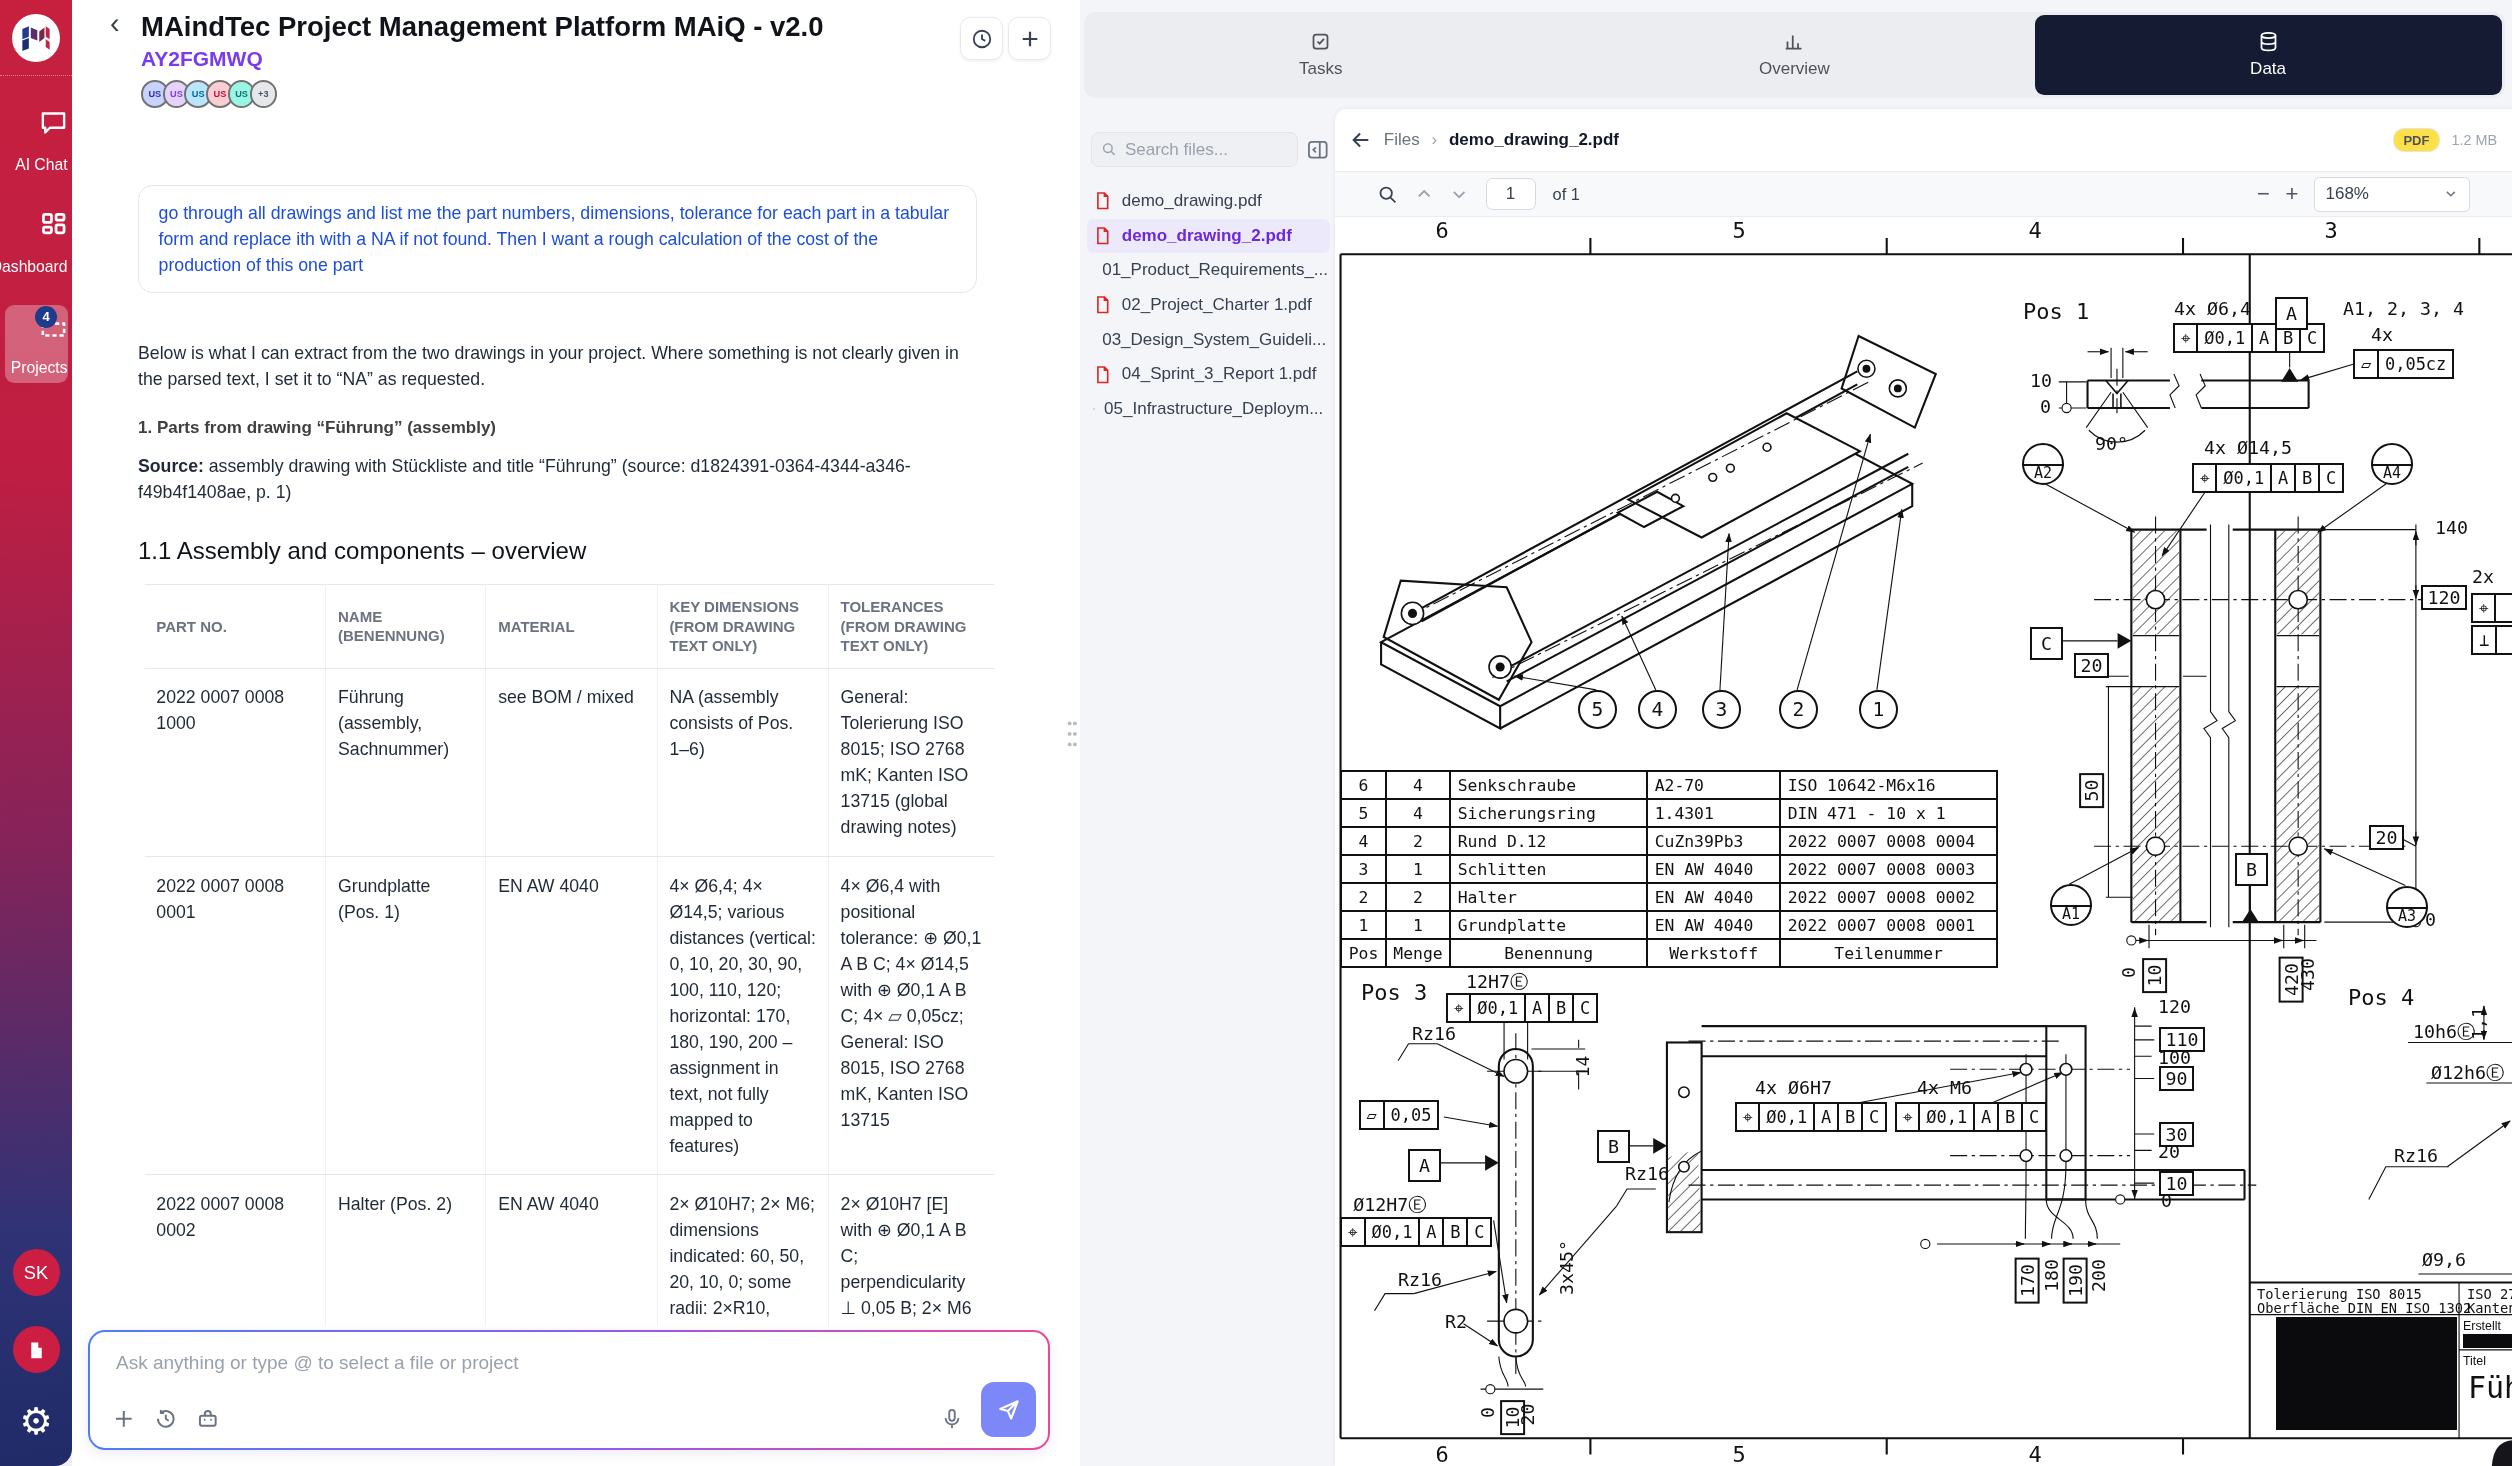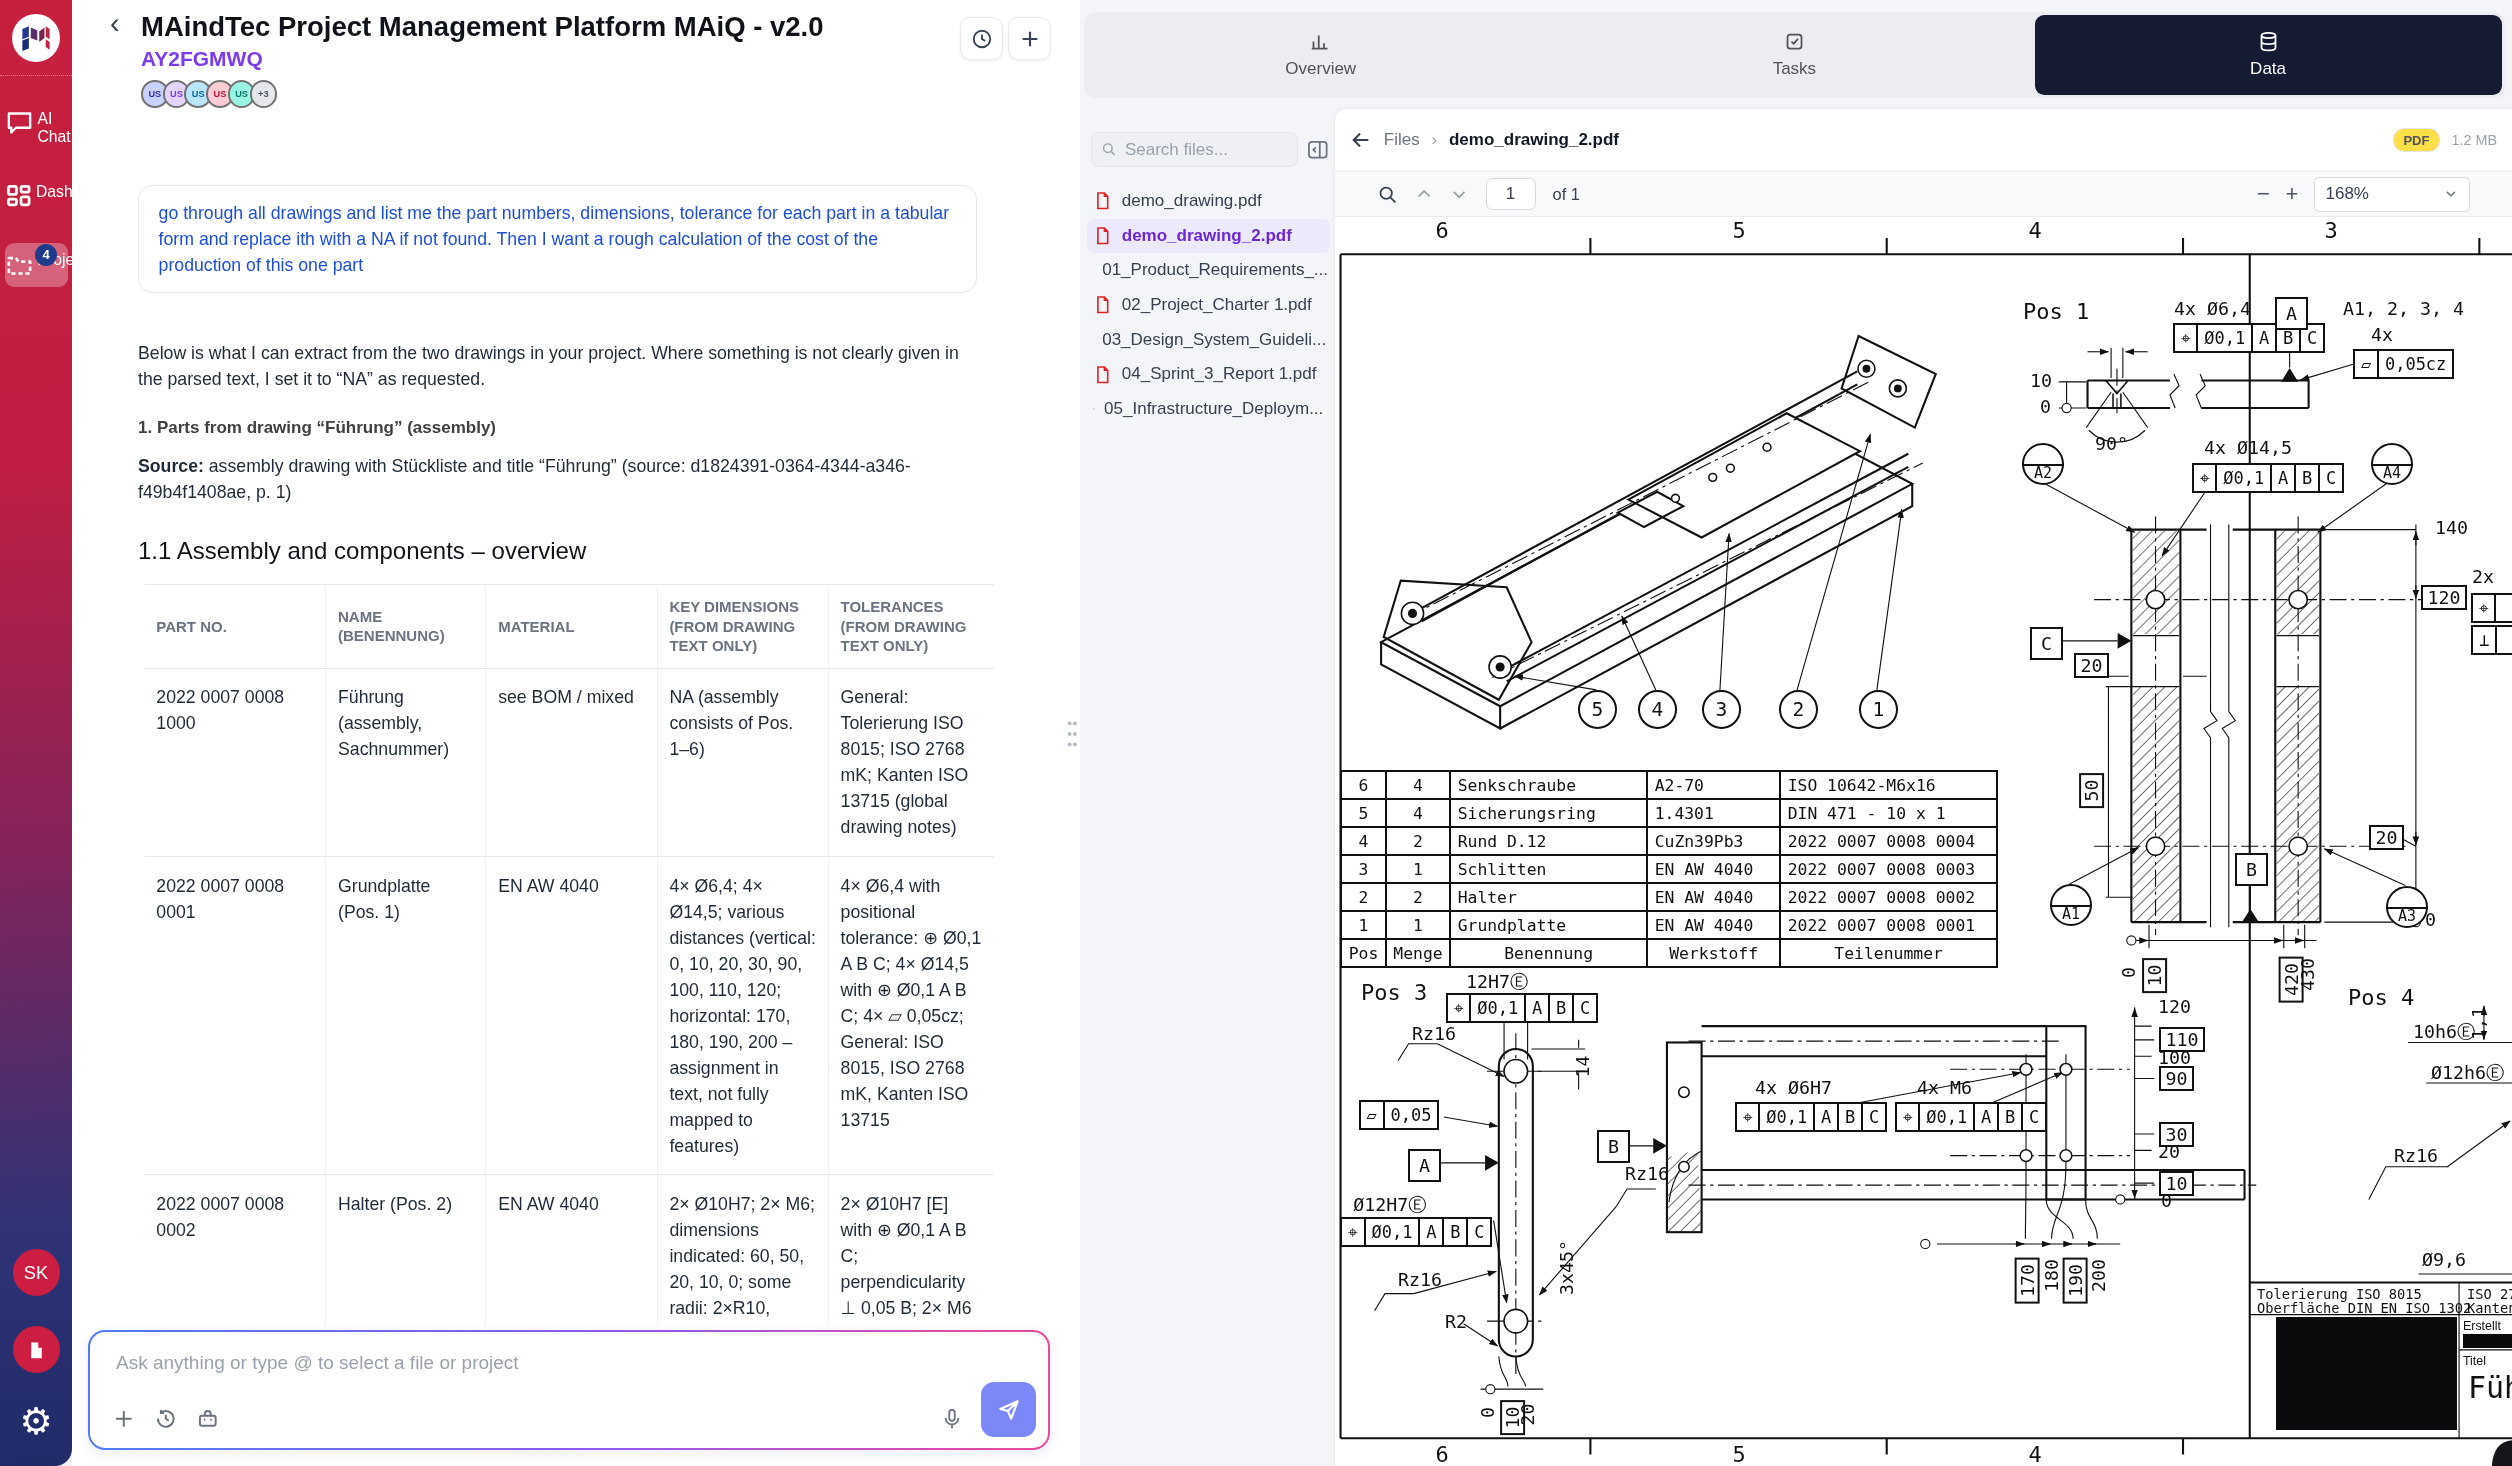--- a/index.html
+++ b/index.html
@@ -5,22 +5,22 @@
   html,body{margin:0;padding:0;width:2512px;height:1466px;overflow:hidden;
     font-family:"Liberation Sans",sans-serif;background:#eef0f3;color:#111827}
   #app{position:relative;width:2512px;height:1466px;display:flex}
 
   
   #sidebar{position:relative;width:72px;flex:0 0 72px;display:flex;flex-direction:column;align-items:center;
     background:linear-gradient(178deg,#c7203f 0%,#bf1e42 32%,#84235a 58%,#2f3376 84%,#202b68 100%);
     border-radius:0 0 17px 0;padding-top:14.4px;box-sizing:border-box}
   .logo{width:48px;height:48px;border-radius:50%;background:#fff;display:flex;align-items:center;justify-content:center}
   .sb-div{width:100%;border-top:1.3px dotted rgba(255,255,255,.45);margin:13px 0 26px}
-  .nav-item{width:63px;margin-bottom:22px;padding:7.9px 0 6.5px;border-radius:9.2px;display:flex;flex-direction:row;
-    align-items:flex-start;gap:4px;color:#fff;font-size:15.7px;cursor:pointer;position:relative}
+  .nav-item{width:63px;margin-bottom:22px;padding:7.9px 0 6.5px;border-radius:9.2px;display:flex;flex-direction:column;
+    align-items:flex-end;gap:16px;color:#fff;font-size:15.7px;cursor:pointer;position:relative}
   .nav-item.active{background:rgba(255,255,255,.30)}
   .badge{position:absolute;top:1.3px;right:10.5px;width:22px;height:22px;border-radius:50%;background:#1e3a8a;
     color:#fff;font-size:13px;font-weight:700;display:flex;align-items:center;justify-content:center}
   .sb-bottom{margin-top:auto;display:flex;flex-direction:column;align-items:center;gap:30px;padding-bottom:26px}
   .avatar-red{width:47px;height:47px;border-radius:50%;background:#cb1e42;color:#fff;font-size:18.3px;
     display:flex;align-items:center;justify-content:center}
   .gear{color:#fff;font-size:37px;line-height:1}
 
   
   #chat{position:relative;width:1008px;flex:0 0 1008px;background:#fff;overflow:hidden}
@@ -288,30 +288,30 @@
             </svg>
           </span>
       </div>
     </div>
   </section>
 
   <section id="right">
     <div id="tabbar">
       <div class="tab">
         <svg width="21" height="21" viewBox="0 0 24 24" fill="none" stroke="#52525b" stroke-width="2">
-            <path d="M4,20 V12 M10,20 V5 M16,20 V14 M2,20 h18"></path>
-          </svg>
-        <span>Overview</span>
+            <rect x="4" y="4" width="16" height="16" rx="3"></rect>
+            <path d="M8.5,12 l2.5,2.5 l5,-5.5"></path>
+          </svg>
+        <span>Tasks</span>
       </div>
       <div class="tab">
         <svg width="21" height="21" viewBox="0 0 24 24" fill="none" stroke="#52525b" stroke-width="2">
-            <rect x="4" y="4" width="16" height="16" rx="3"></rect>
-            <path d="M8.5,12 l2.5,2.5 l5,-5.5"></path>
-          </svg>
-        <span>Tasks</span>
+            <path d="M4,20 V12 M10,20 V5 M16,20 V14 M2,20 h18"></path>
+          </svg>
+        <span>Overview</span>
       </div>
       <div class="tab active">
         <svg width="21" height="21" viewBox="0 0 24 24" fill="none" stroke="#fff" stroke-width="2">
             <ellipse cx="12" cy="5" rx="8" ry="3"></ellipse>
             <path d="M4,5 v7 c0,1.7 3.6,3 8,3 s8,-1.3 8,-3 V5 M4,12 v7 c0,1.7 3.6,3 8,3 s8,-1.3 8,-3 v-7"></path>
           </svg>
         <span>Data</span>
       </div>
     </div>
 

